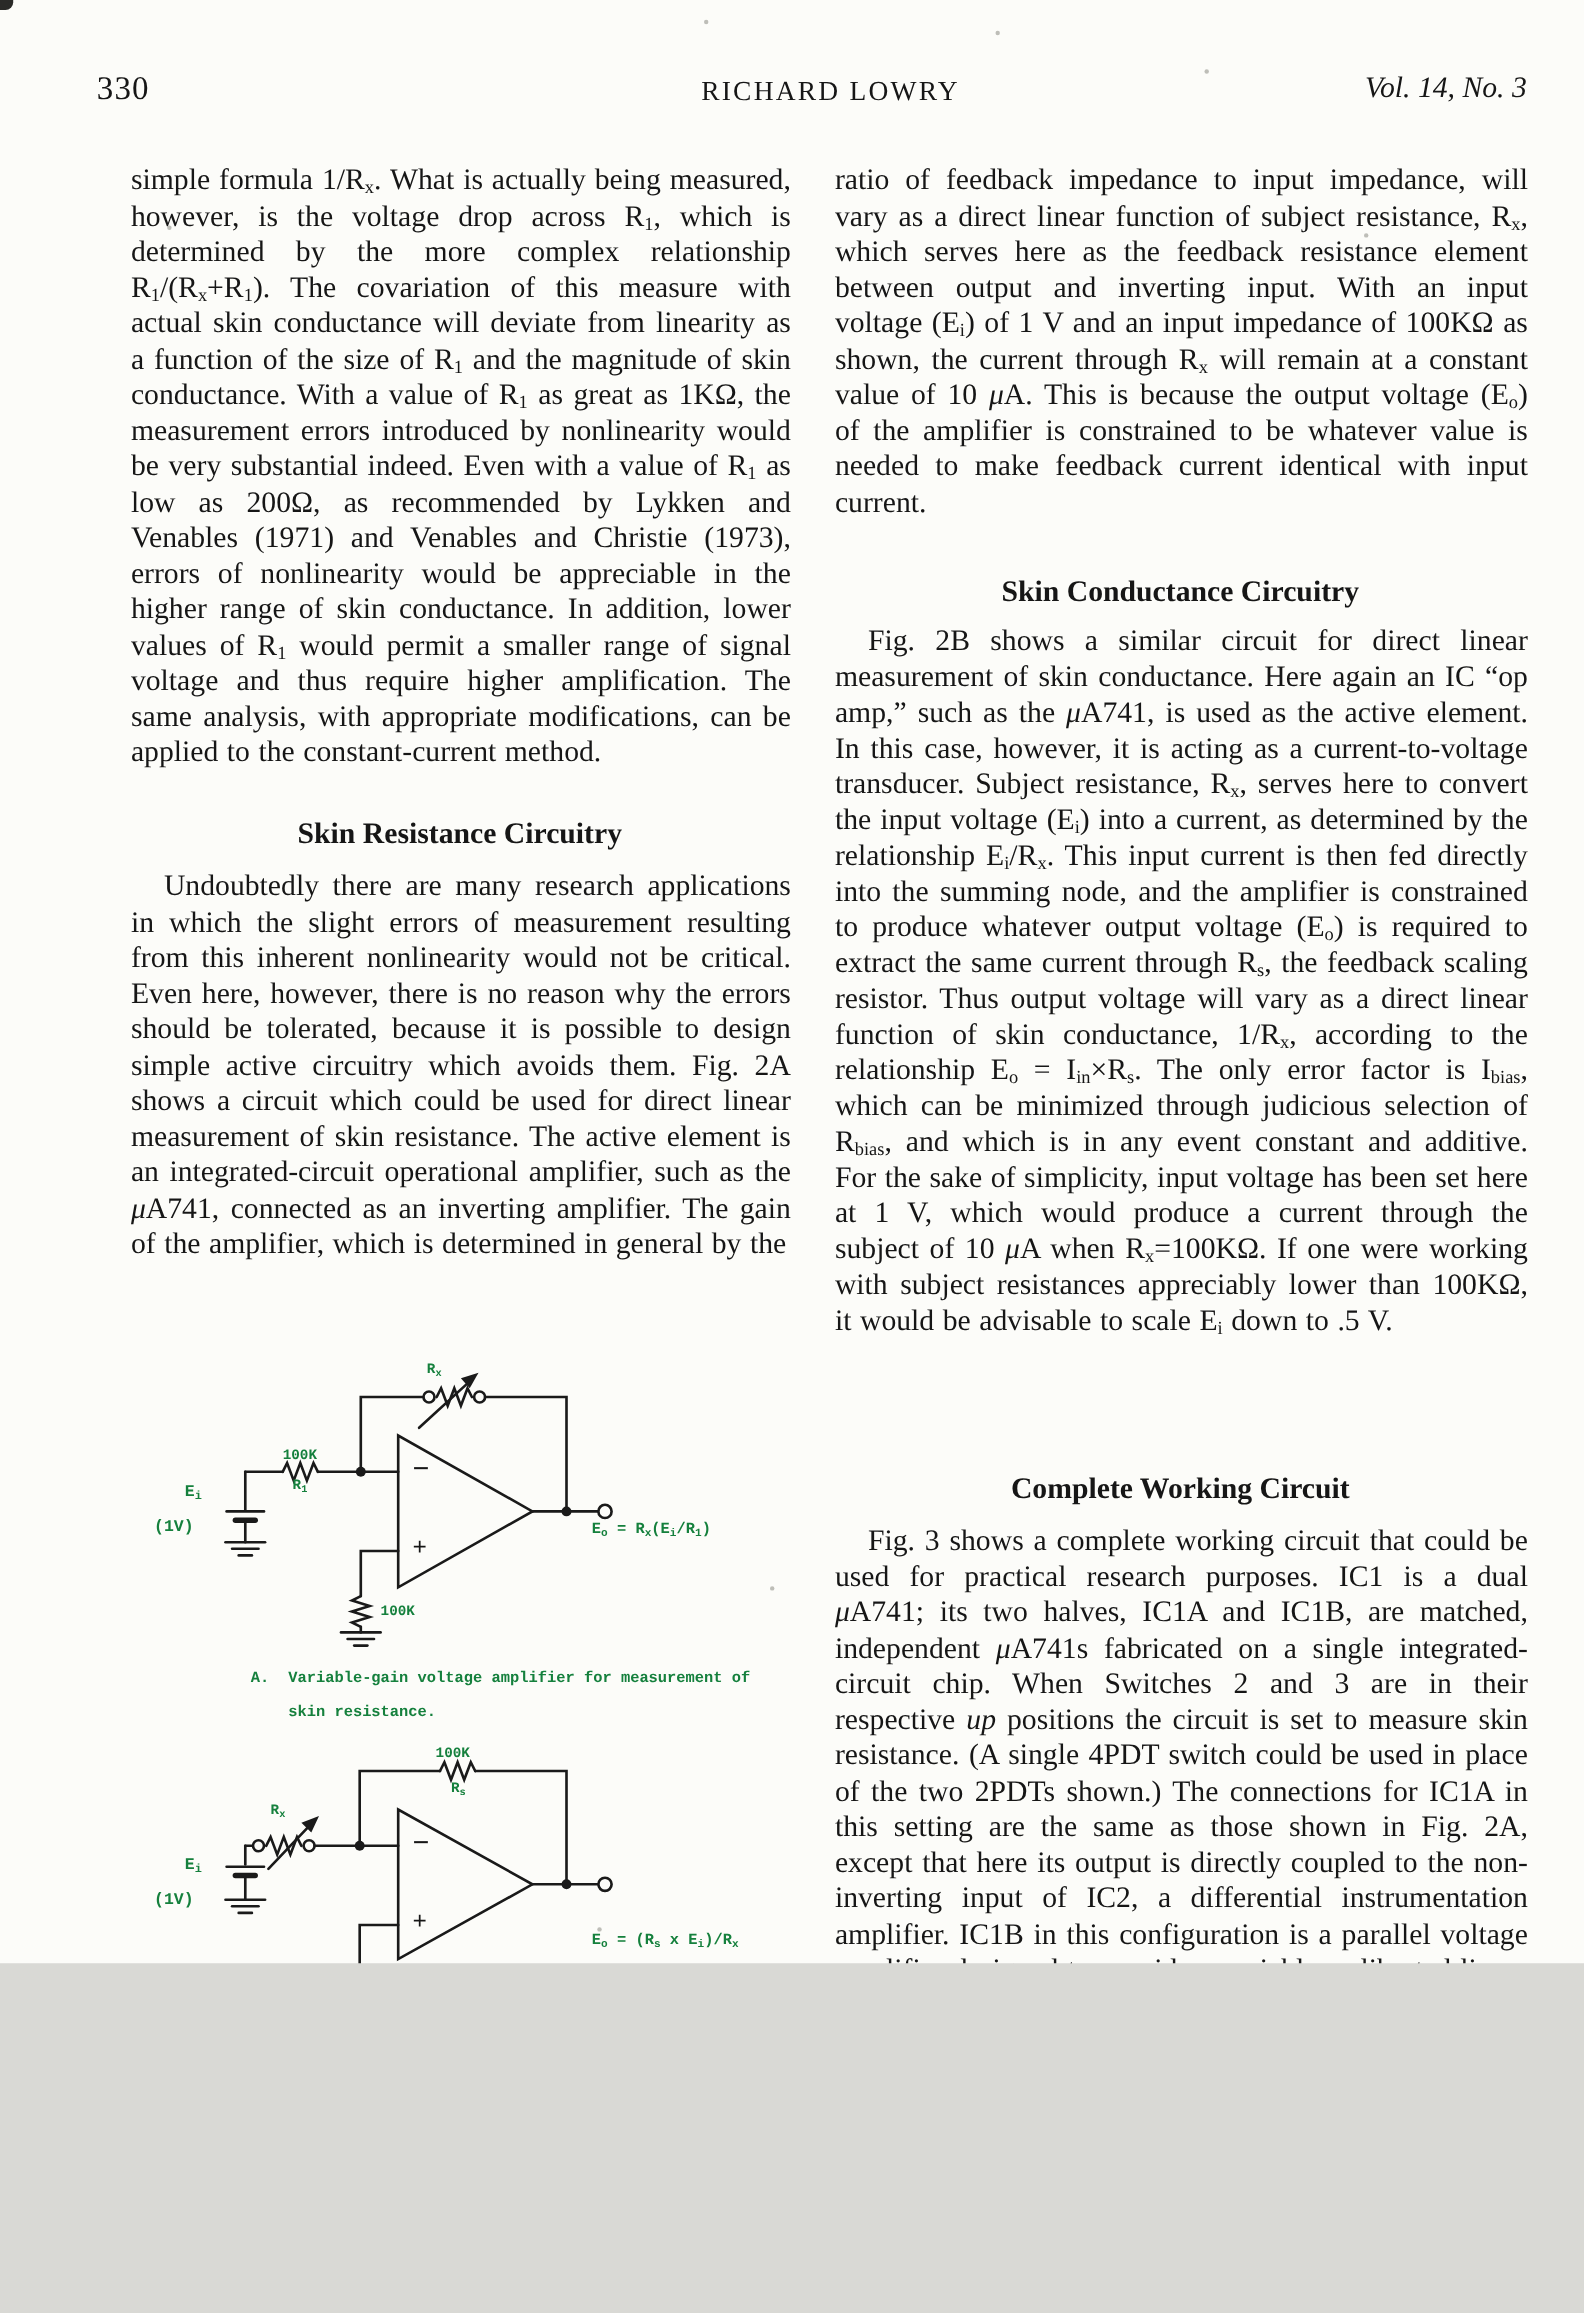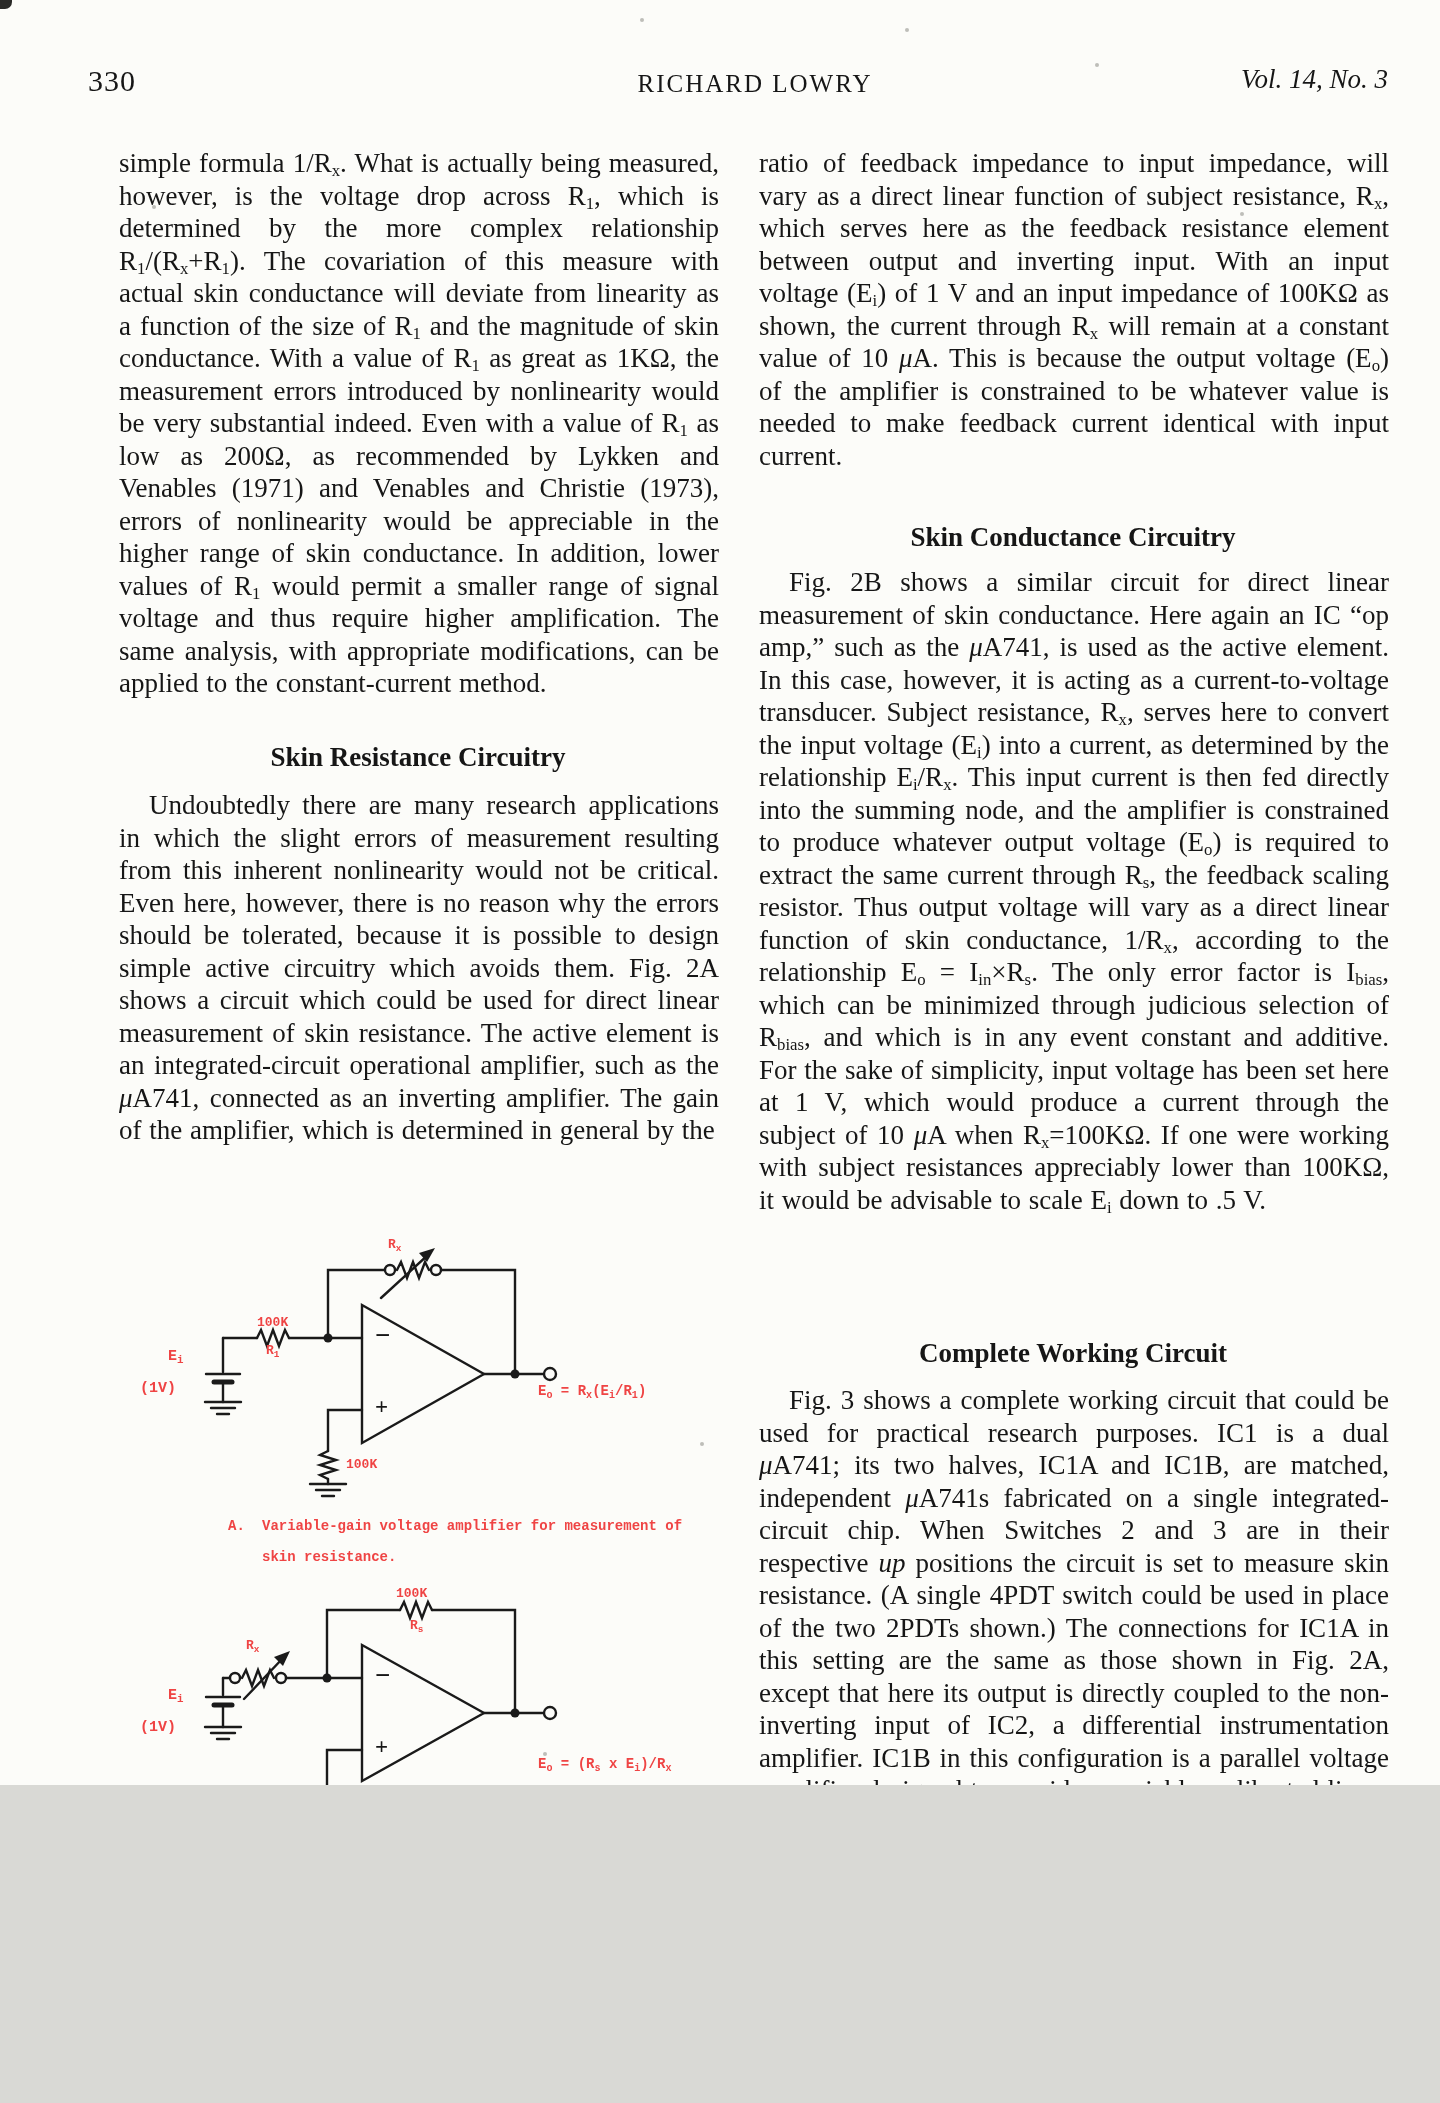--- a/index.html
+++ b/index.html
@@ -15,21 +15,21 @@
   .issue{font-size:27px;font-style:italic;text-align:right;}
   
   .body-text{
     font-size:27px;line-height:32.5px;text-align:justify;margin:1px;
     word-spacing:1px;
   }
   .body-text sub{font-size:0.62em;vertical-align:-0.22em;line-height:0;}
   .indent{text-indent:30px;}
   h2.sec{font-size:27px;font-weight:bold;text-align:center;margin:0;line-height:32px;}
   
-  .mono{font-family:"Liberation Mono","DejaVu Sans Mono",monospace;font-weight:bold;color:#ef4444;white-space:pre;}
+  .mono{font-family:"Liberation Mono","DejaVu Sans Mono",monospace;font-weight:bold;color:#15803d;white-space:pre;}
   .lbl{font-size:13px;line-height:14px;}
   .cap{font-size:14px;line-height:16px;}
   .mono sub{font-size:0.72em;vertical-align:-0.28em;line-height:0;}
   .sign{font-family:"Liberation Serif",serif;font-weight:bold;line-height:1;}
   .circuit{position:absolute;}
   .circuit svg{position:absolute;left:0;top:0;}
   .figcap{font-size:21px;line-height:30px;text-align:left;margin:0;text-indent:24px;}
   
   .artifact{position:absolute;pointer-events:none;}
   .speck{width:4px;height:4px;border-radius:50%;background:#8a8a84;opacity:.55;}

